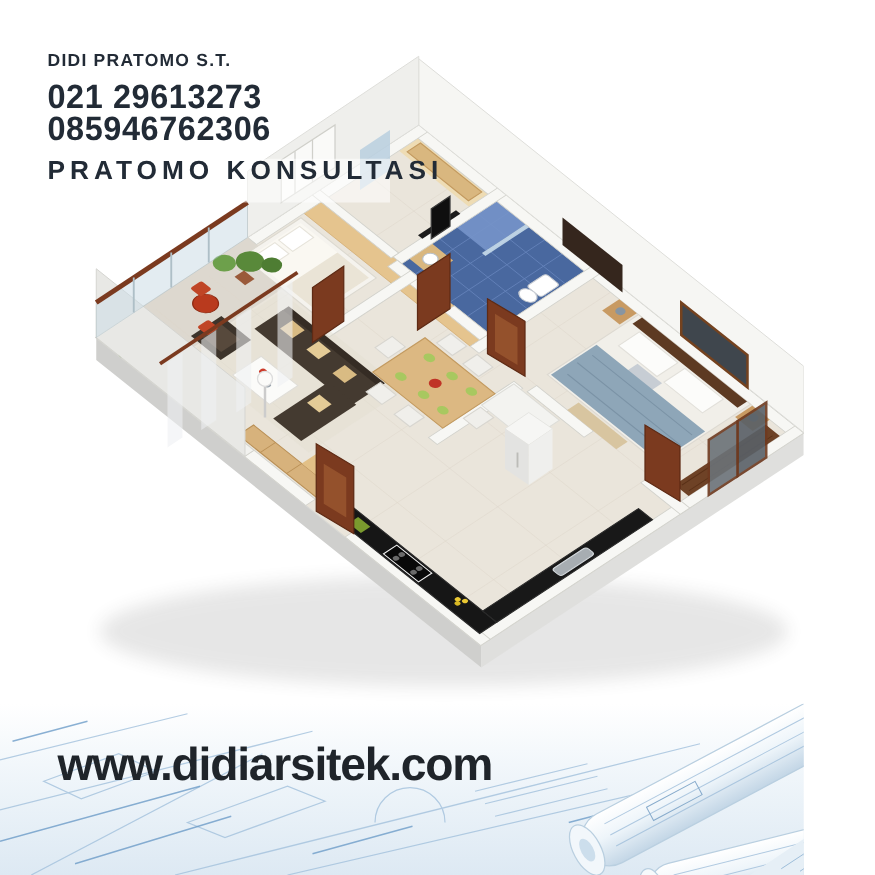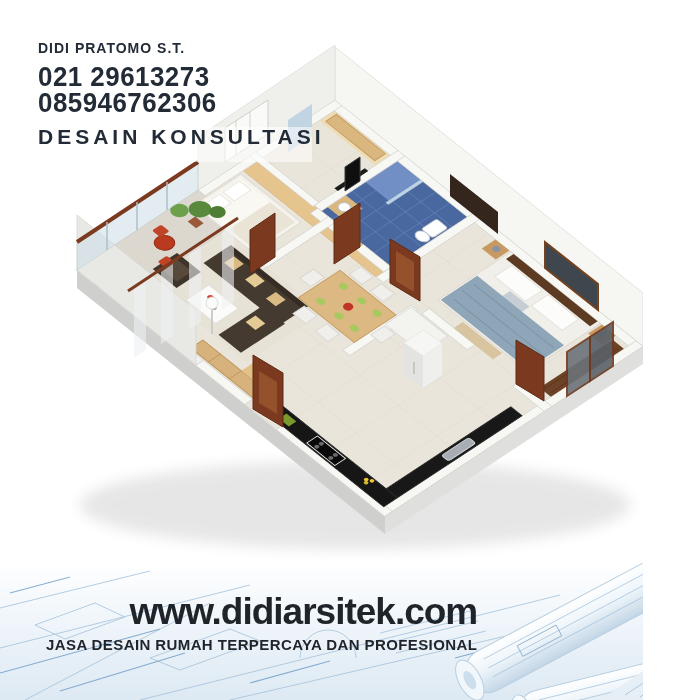--- a/index.html
+++ b/index.html
@@ -239,21 +239,21 @@
       <circle cx="212" cy="303" r="6" fill="#fbfbf9" stroke="#dddddd"></circle>
     </g>
   </svg>
 
   <div class="offer-band"></div>
 
   <div class="contact">
     <div class="architect">DIDI PRATOMO S.T.</div>
     <div class="phone">021 29613273</div>
     <div class="phone">085946762306</div>
-    <div class="offer">DESAIN KONSULTASI</div>
+    <div class="offer">PRATOMO KONSULTASI</div>
   </div>
 
   <div class="footer">
     <svg width="700" height="137" viewBox="0 0 700 137">
       <defs>
         <linearGradient id="bpbg" x1="0" y1="0" x2="0" y2="1">
           <stop offset="0" stop-color="#ffffff"></stop>
           <stop offset="0.35" stop-color="#f2f7fb"></stop>
           <stop offset="1" stop-color="#dde9f3"></stop>
         </linearGradient>
@@ -297,17 +297,16 @@
           <ellipse cx="2" cy="0" rx="10" ry="20" fill="#f6fafc" stroke="#b9cfe0"></ellipse>
           <ellipse cx="2" cy="0" rx="4.5" ry="9" fill="#ccdeec"></ellipse>
           <path d="M22,-10 L230,-10 M22,0 L238,0 M22,10 L226,10" stroke="#9dbdd9" stroke-width="0.8" fill="none" opacity="0.8"></path>
         </g>
         <polygon points="600,137 700,70 700,137" fill="#e6eff6"></polygon>
         <path d="M625,132 L695,86 M640,134 L700,95" stroke="#9dbdd9" stroke-width="0.8" fill="none"></path>
       </g>
     </svg>
     <div class="texts">
       <div class="site">www.didiarsitek.com</div>
-      <div class="tagline">JASA DESAIN RUMAH TERPERCAYA DAN PROFESIONAL</div>
     </div>
   </div>
 
 </div>
 
 </body></html>

